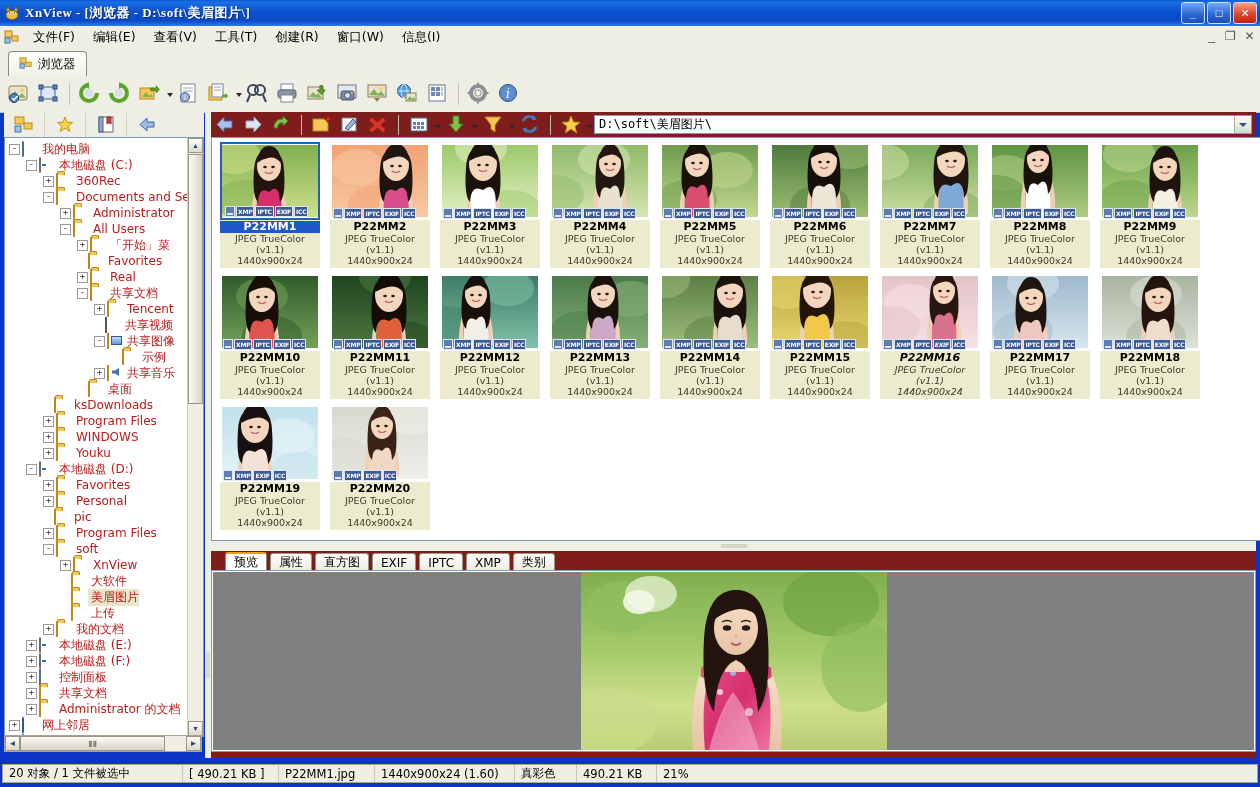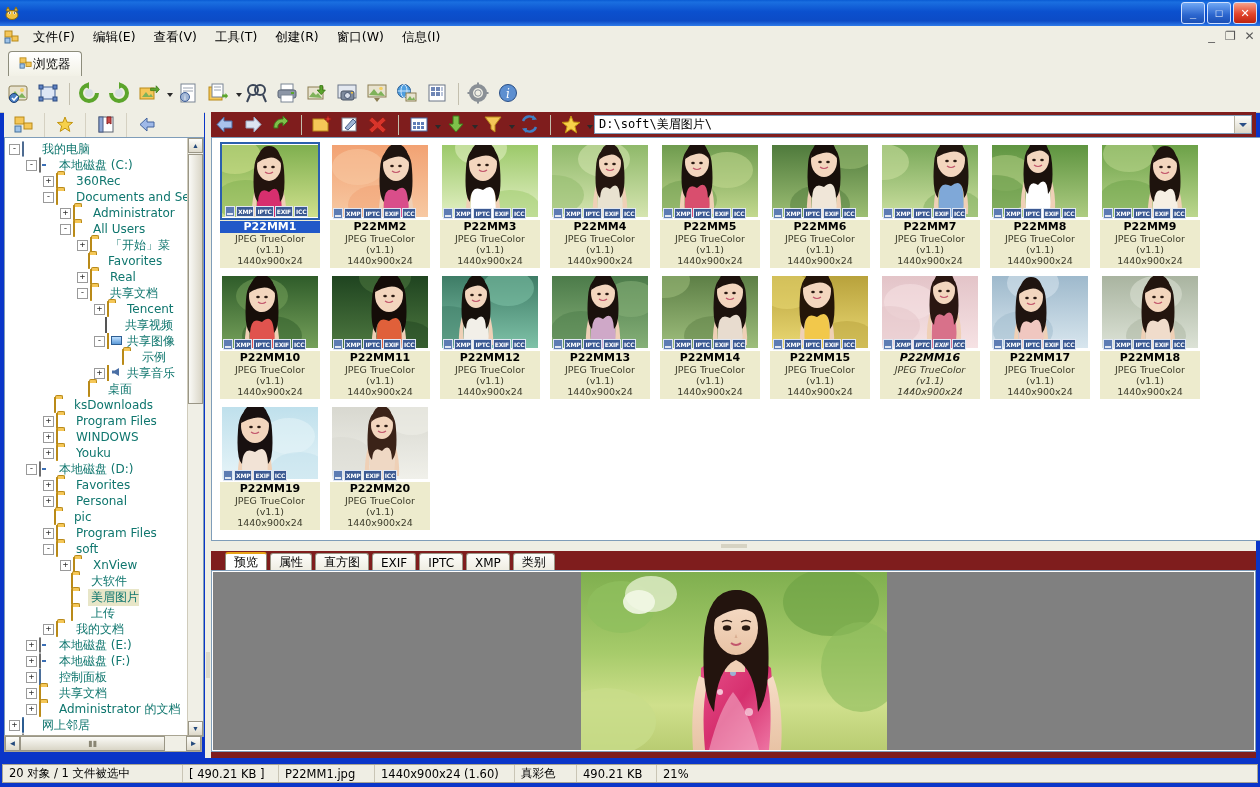--- a/index.html
+++ b/index.html
@@ -50,21 +50,21 @@
 
   
   .tabstrip{
     position:absolute;left:0;top:48px;width:1260px;height:28px;
     background:#EFEEE4;border-bottom:1px solid #9a9a8a;
   }
   .mdi-tab{
     position:absolute;left:8px;top:3px;height:24px;
     background:linear-gradient(to bottom,#ffffff,#f2f1e6);
     border:1px solid #8d8d7c;border-bottom:none;border-radius:4px 4px 0 0;
-    display:flex;align-items:center;padding:0 10px;cursor:pointer;
+    display:flex;align-items:center;padding:0 10px;gap:5px;cursor:pointer;
   }
   .mdi-tab .lbl{font-size:12.5px;font-family:"DejaVu Sans",sans-serif;}
 
   
   .maintool{
     position:absolute;left:0;top:76px;width:1260px;height:36px;
     background:#EFEEE4;border-bottom:1px solid #c9c5b5;
     display:flex;align-items:center;padding-left:4px;
   }
   .tbtn{width:26px;height:26px;margin:0 1px;position:relative;cursor:pointer;border:1px solid transparent;border-radius:3px;}
@@ -79,21 +79,21 @@
     background:#EFEEE4;display:flex;align-items:center;
   }
   .lp-btn{width:40px;height:24px;position:relative;cursor:pointer;border-right:1px solid #d5d1c2;}
   .treebox{
     position:absolute;left:0;top:25px;width:198px;height:598px;
     background:#fff;border:1px solid #7f9db9;overflow:hidden;
   }
   .tree{position:absolute;left:0;top:0;width:182px;padding:3px 0 0 0;}
   .trow{height:16px;display:flex;align-items:center;white-space:nowrap;font-size:12px;
         font-family:"DejaVu Sans",sans-serif;cursor:pointer;}
-  .trow .tlabel{padding-left:3px;color:#0f766e;}
+  .trow .tlabel{padding-left:3px;color:#b91c1c;}
   .trow.selblue .tlabel{background:#E8E6C8;}
   .exp{width:9px;height:9px;border:1px solid #9a9a9a;background:#fff;
        font-size:9px;line-height:7px;text-align:center;color:#333;margin-right:2px;flex:0 0 auto;font-family:"DejaVu Sans Mono",monospace;}
   .expblank{width:9px;height:9px;margin-right:2px;flex:0 0 auto;}
   .ic{width:16px;height:14px;position:relative;flex:0 0 auto;margin-right:1px;}
   .folder{width:15px;height:12px;background:#F5C758;border:1px solid #B98A19;border-radius:1px 2px 2px 2px;position:relative;}
   .folder:before{content:"";position:absolute;left:0;top:-3px;width:6px;height:3px;background:#F5C758;border:1px solid #B98A19;border-bottom:none;border-radius:2px 2px 0 0;}
   .folder.open{background:#FBD98A;}
   .disk{width:15px;height:10px;background:linear-gradient(#d8d8d8,#9a9a9a);border:1px solid #6d6d6d;border-radius:2px;position:relative;}
   .disk:after{content:"";position:absolute;left:2px;top:6px;width:4px;height:2px;background:#3b6fb5;}
@@ -218,20 +218,21 @@
       <svg width="16" height="16" viewBox="0 0 16 16">
         <ellipse cx="8" cy="10" rx="6" ry="4.5" fill="#F2C13C" stroke="#8a6a10"></ellipse>
         <circle cx="5.6" cy="8" r="1.4" fill="#fff"></circle>
           <circle cx="10.4" cy="8" r="1.4" fill="#fff"></circle>
         <circle cx="5.6" cy="8" r="0.7" fill="#222"></circle>
           <circle cx="10.4" cy="8" r="0.7" fill="#222"></circle>
         <path d="M2 6 L4 2 L6 6 Z" fill="#F2C13C" stroke="#8a6a10"></path>
         <path d="M10 6 L12 2 L14 6 Z" fill="#F2C13C" stroke="#8a6a10"></path>
       </svg>
     </div>
+    <div class="title-text">XnView - [浏览器 - D:\soft\美眉图片\]</div>
     <div class="winbtns">
       <div class="winbtn">
           <span>_</span>
         </div>
       <div class="winbtn">
           <span>□</span>
         </div>
       <div class="winbtn close">
           <span>✕</span>
         </div>

